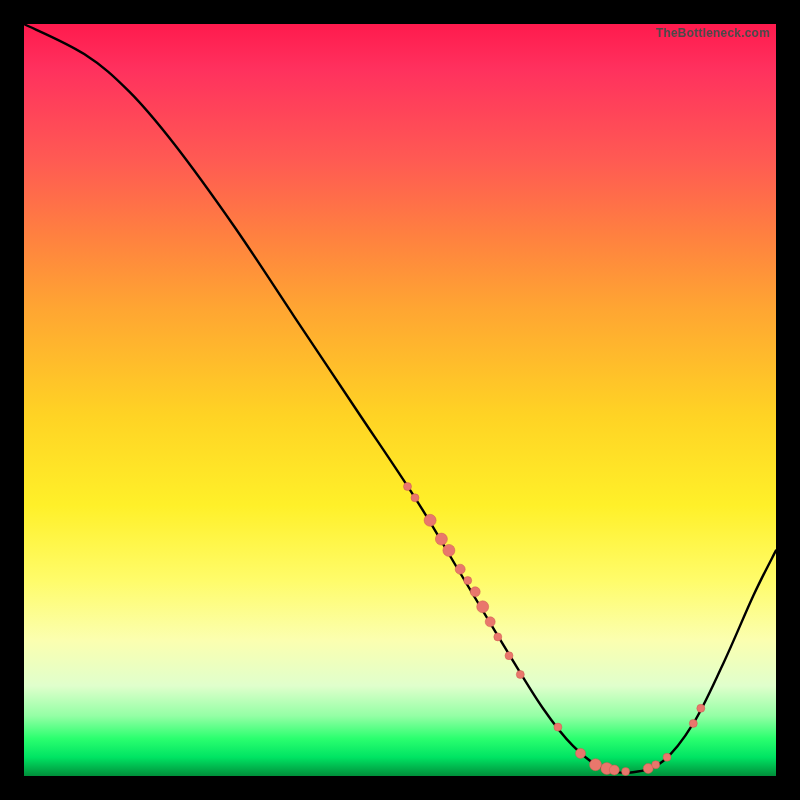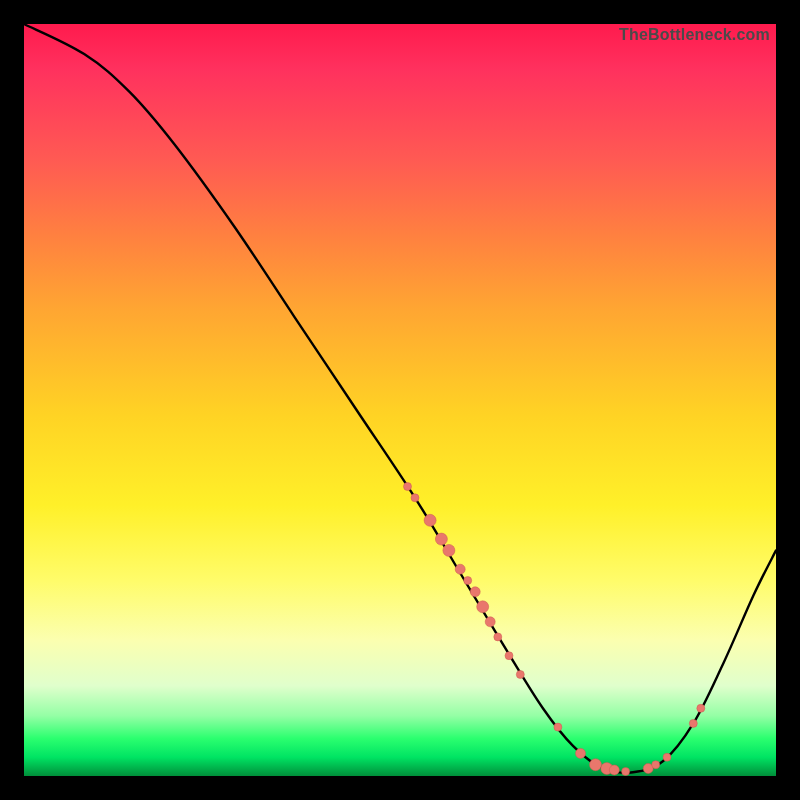--- a/index.html
+++ b/index.html
@@ -32,21 +32,21 @@
       #2bff6f 95%,
       #00e463 97.5%,
       #008f3a 100%
     );
   }
   .watermark {
     position: absolute;
     top: 2px;
     right: 6px;
     color: #4a4a4a;
-    font-size: 16px;
+    font-size: 12px;
     font-weight: 600;
     letter-spacing: 0.2px;
     pointer-events: none;
   }
   svg.curve {
     position: absolute;
     left: 0;
     top: 0;
     width: 752px;
     height: 752px;

